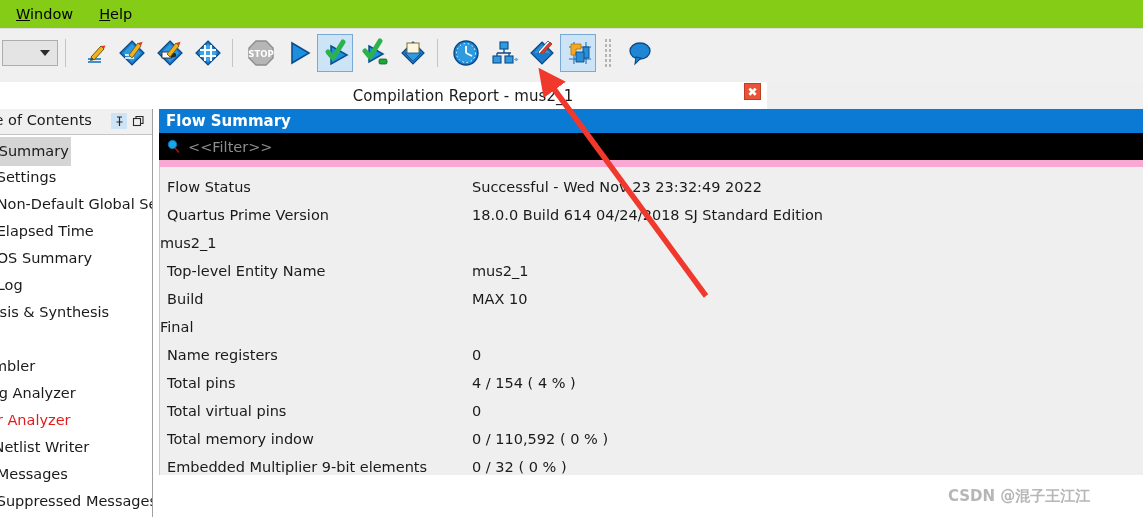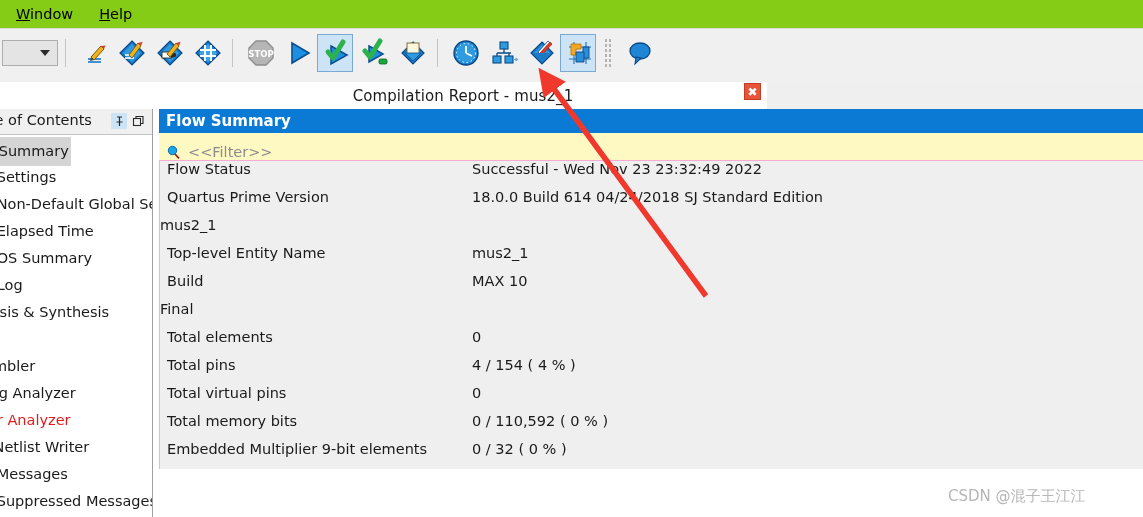--- a/index.html
+++ b/index.html
@@ -127,48 +127,48 @@
     background:#ffffff;box-sizing:border-box;overflow:hidden;
   }
   #panel-header{
     height:24px;background:#0b7ad4;
     display:flex;align-items:center;
   }
   #panel-header-label{
     color:#ffffff;font-weight:bold;font-size:15px;padding-left:7px;
   }
   #filter-row{
-    height:27px;background:#fef9c3;border-bottom:1px solid #f9a8d4;
-    display:flex;align-items:flex-end;
+    height:27px;background:#000000;border-bottom:7px solid #f9a8d4;
+    display:flex;align-items:center;
   }
   #filter-icon{margin-left:7px;margin-right:7px;display:flex;}
   #filter-text{color:#8c8c8c;font-size:14.5px;}
   #table{
     background:#efefef;
   }
   .trow{
-    height:28px;display:flex;align-items:flex-start;
+    height:28px;display:flex;align-items:flex-end;
     border-left:1px solid #c9c9c9;
   }
   .tcell-name{
     width:312px;padding-left:7px;font-size:14.5px;color:#1a1a1a;
     box-sizing:border-box;white-space:nowrap;
   }
   .tcell-value{
     font-size:14.5px;color:#1a1a1a;white-space:nowrap;
   }
   
   #annotation{
     position:absolute;left:0;top:0;width:1143px;height:517px;
     pointer-events:none;
   }
   
   #watermark{
     position:absolute;left:948px;top:487px;
-    color:#b6b6b6;font-size:15px;white-space:nowrap;
+    color:#b6b6b6;font-size:15px;white-space:nowrap;font-weight:bold;
   }
 </style>
 </head>
 <body>
 
 <div id="menubar">
   <div class="menu-item">
     <span class="mn">W</span><span>indow</span>
   </div>
   <div class="menu-item">
@@ -414,33 +414,33 @@
         <div class="tcell-value">mus2_1</div>
       </div>
       <div class="trow">
         <div class="tcell-name">Build</div>
         <div class="tcell-value">MAX 10</div>
       </div>
       <div class="trow">
         <div class="tcell-value">Final</div>
       </div>
       <div class="trow">
-        <div class="tcell-name">Total elements</div>
+        <div class="tcell-name">Name registers</div>
         <div class="tcell-value">0</div>
       </div>
       <div class="trow">
         <div class="tcell-name">Total pins</div>
         <div class="tcell-value">4 / 154 ( 4 % )</div>
       </div>
       <div class="trow">
         <div class="tcell-name">Total virtual pins</div>
         <div class="tcell-value">0</div>
       </div>
       <div class="trow">
-        <div class="tcell-name">Total memory bits</div>
+        <div class="tcell-name">Total memory indow</div>
         <div class="tcell-value">0 / 110,592 ( 0 % )</div>
       </div>
       <div class="trow">
         <div class="tcell-name">Embedded Multiplier 9-bit elements</div>
         <div class="tcell-value">0 / 32 ( 0 % )</div>
       </div>
     </div>
 </div>
 
 <svg id="annotation" viewBox="0 0 1143 517">

